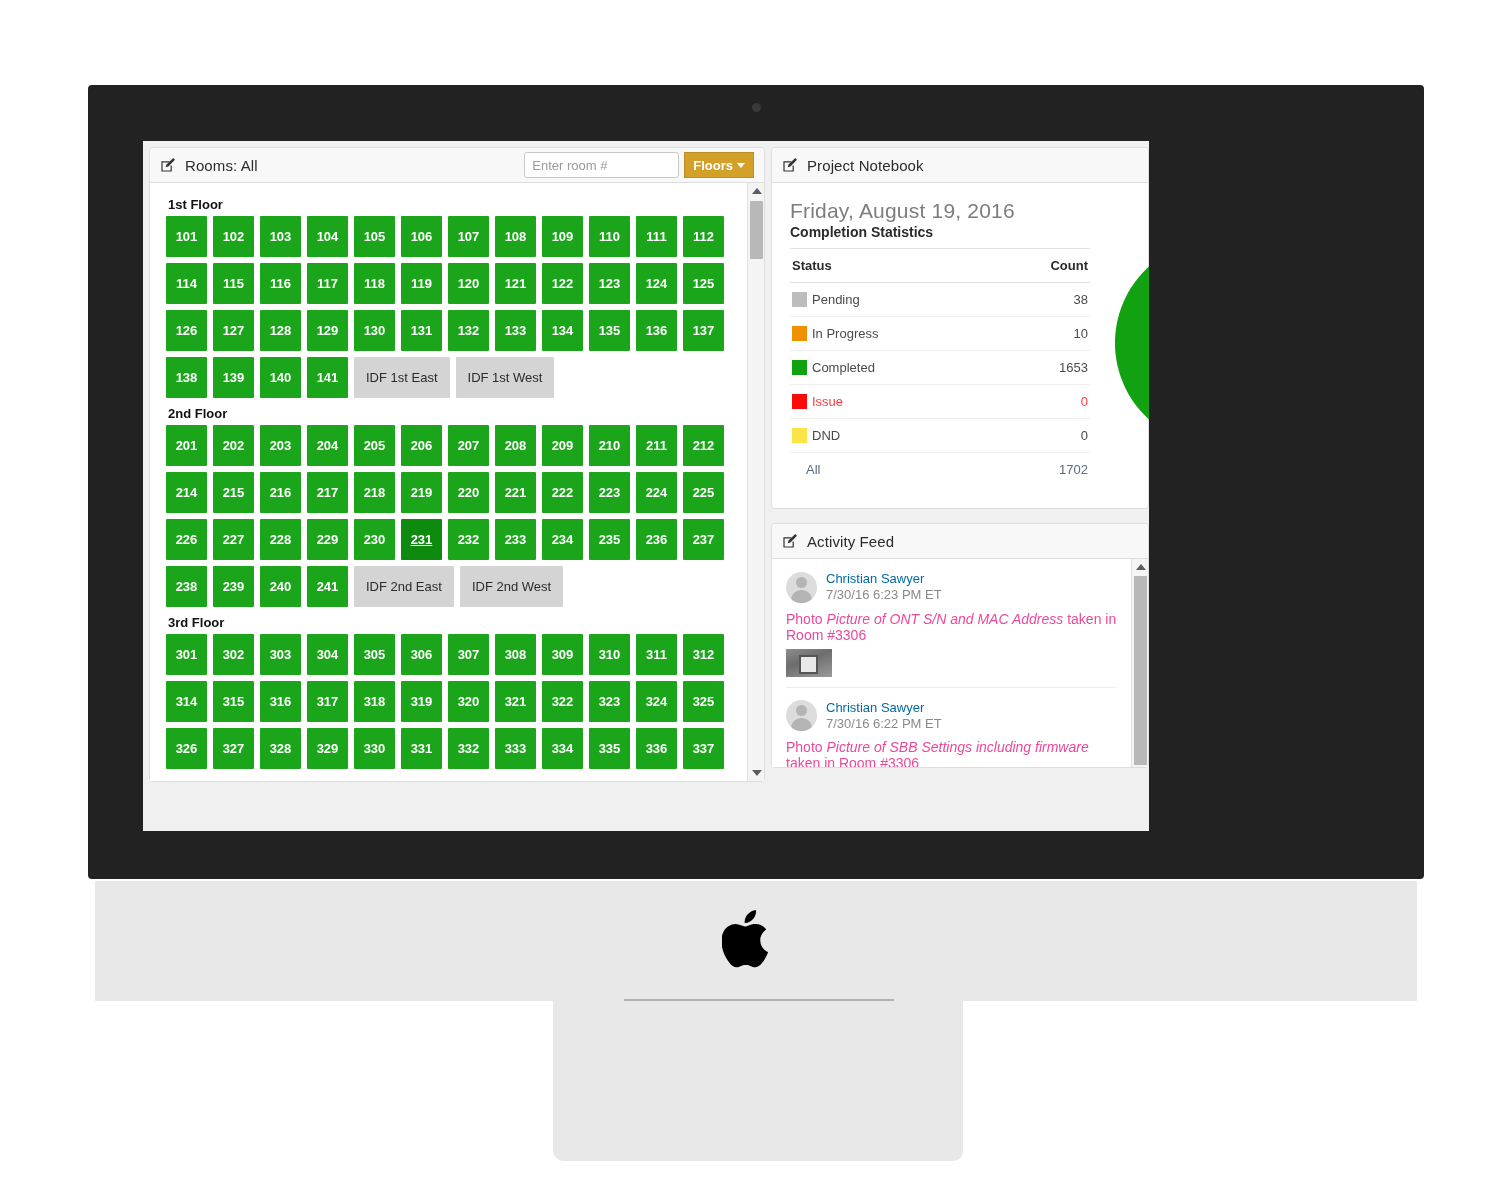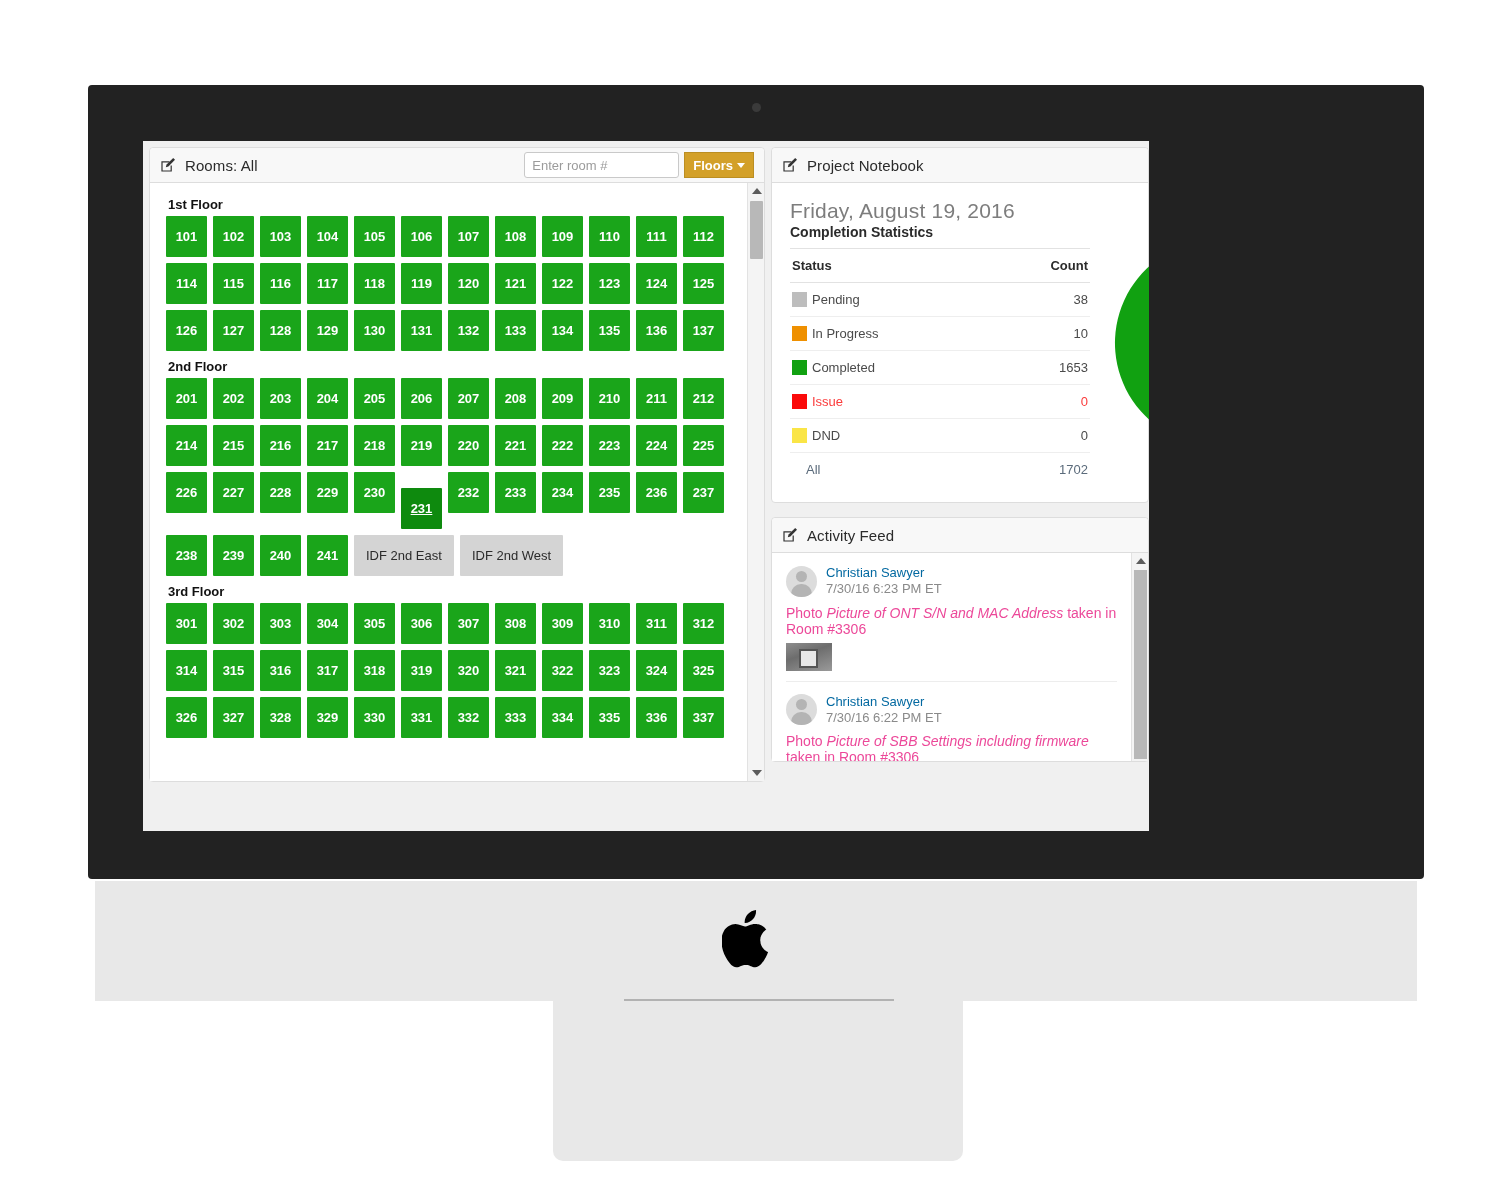--- a/index.html
+++ b/index.html
@@ -126,21 +126,21 @@
   }
   .floor-label.gap { margin-top: 8px; }
   .room-row { display: flex; gap: 6px; margin-bottom: 6px; }
   .room {
     width: 41px; height: 41px;
     background: #1aa51a;
     color: #ffffff; font-size: 13px; font-weight: bold;
     display: flex; align-items: center; justify-content: center;
     cursor: pointer; border-radius: 1px;
   }
-  .room.active { background: #0e8a0e; text-decoration: underline; margin-top: 16px; }
+  .room.active { background: #0e8a0e; text-decoration: underline; }
   .room.idf {
     width: auto; min-width: 92px; padding: 0 12px;
     background: #d4d4d4; color: #2b2b2b; font-weight: normal;
   }
 
   .vscroll {
     width: 17px; flex: none;
     background: #f4f4f4; border-left: 1px solid #e2e2e2;
     position: relative;
   }
@@ -158,21 +158,21 @@
     width:0;height:0;border-left:5px solid transparent;border-right:5px solid transparent;
     border-top:6px solid #5c5c5c;
   }
   .vthumb {
     position: absolute; left: 2px; top: 18px;
     width: 13px; height: 58px;
     background: #b8b8b8; border-radius: 1px;
   }
 
   
-  .nb-body { padding: 16px 18px 16px 18px; display: flex; gap: 16px; }
+  .nb-body { padding: 16px 18px 22px 18px; display: flex; gap: 16px; }
   .nb-left { width: 300px; flex: none; }
   .nb-date {
     font-size: 21px; color: #7d7d7d; font-weight: normal;
     letter-spacing: .2px; margin-bottom: 1px;
   }
   .nb-sub { font-size: 14px; font-weight: bold; color: #2b2b2b; margin-bottom: 8px; }
 
   table.stats { width: 100%; border-collapse: collapse; }
   table.stats th {
     text-align: left; font-size: 13px; font-weight: bold; color: #2b2b2b;
@@ -304,20 +304,28 @@
                       <div class="room">128</div>
                       <div class="room">129</div>
                       <div class="room">130</div>
                       <div class="room">131</div>
                       <div class="room">132</div>
                       <div class="room">133</div>
                       <div class="room">134</div>
                       <div class="room">135</div>
                       <div class="room">136</div>
                       <div class="room">137</div>
+                    </div>
+                    <div class="room-row">
+                      <div class="room">138</div>
+                      <div class="room">139</div>
+                      <div class="room">140</div>
+                      <div class="room">141</div>
+                      <div class="room idf">IDF 1st East</div>
+                      <div class="room idf">IDF 1st West</div>
                     </div>
                     <div class="floor-label gap">2nd Floor</div>
                     <div class="room-row">
                       <div class="room">201</div>
                       <div class="room">202</div>
                       <div class="room">203</div>
                       <div class="room">204</div>
                       <div class="room">205</div>
                       <div class="room">206</div>
                       <div class="room">207</div>

